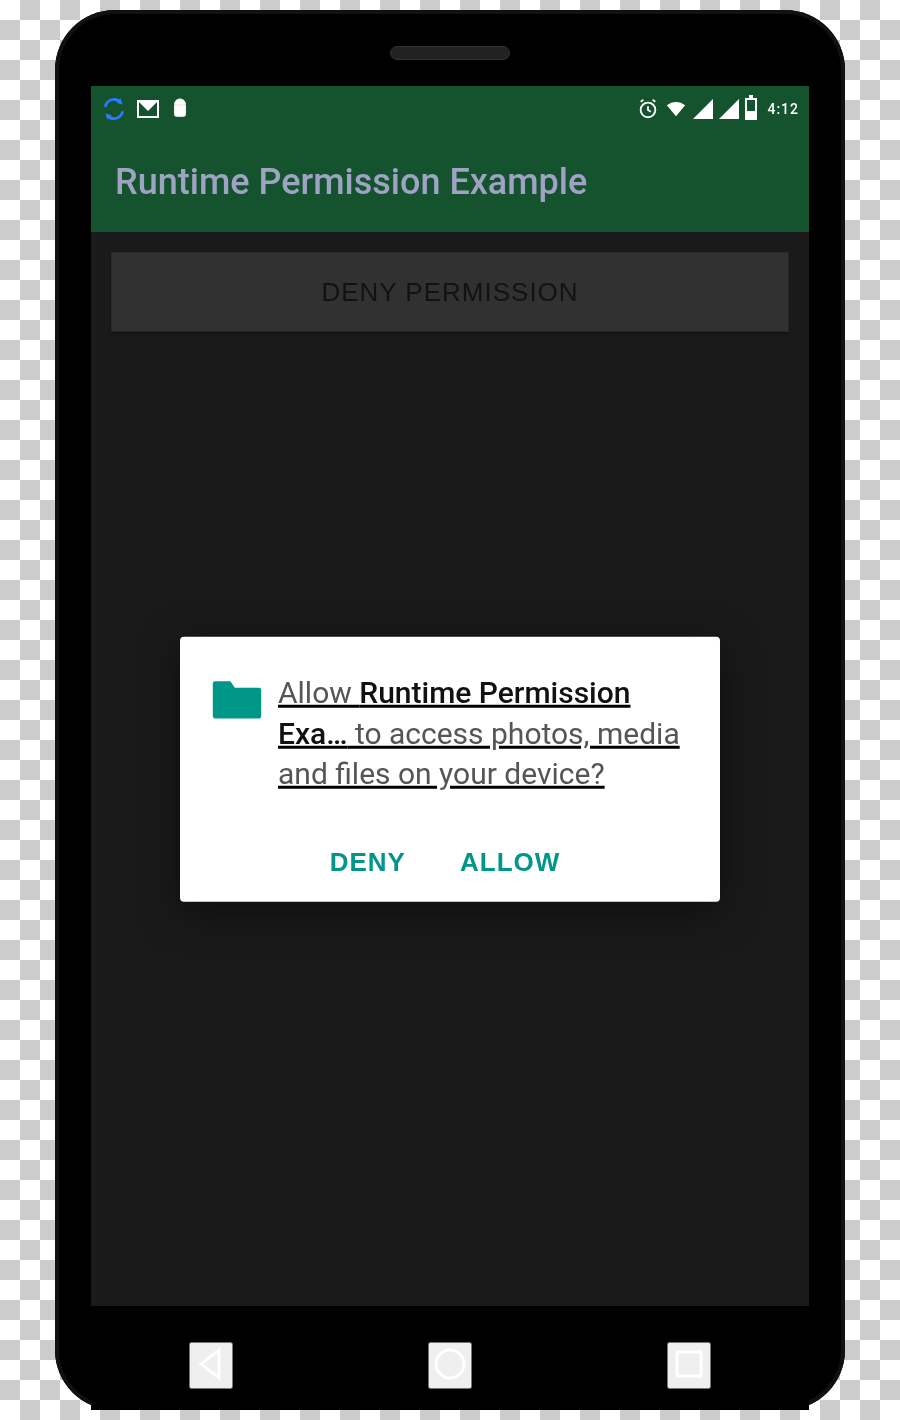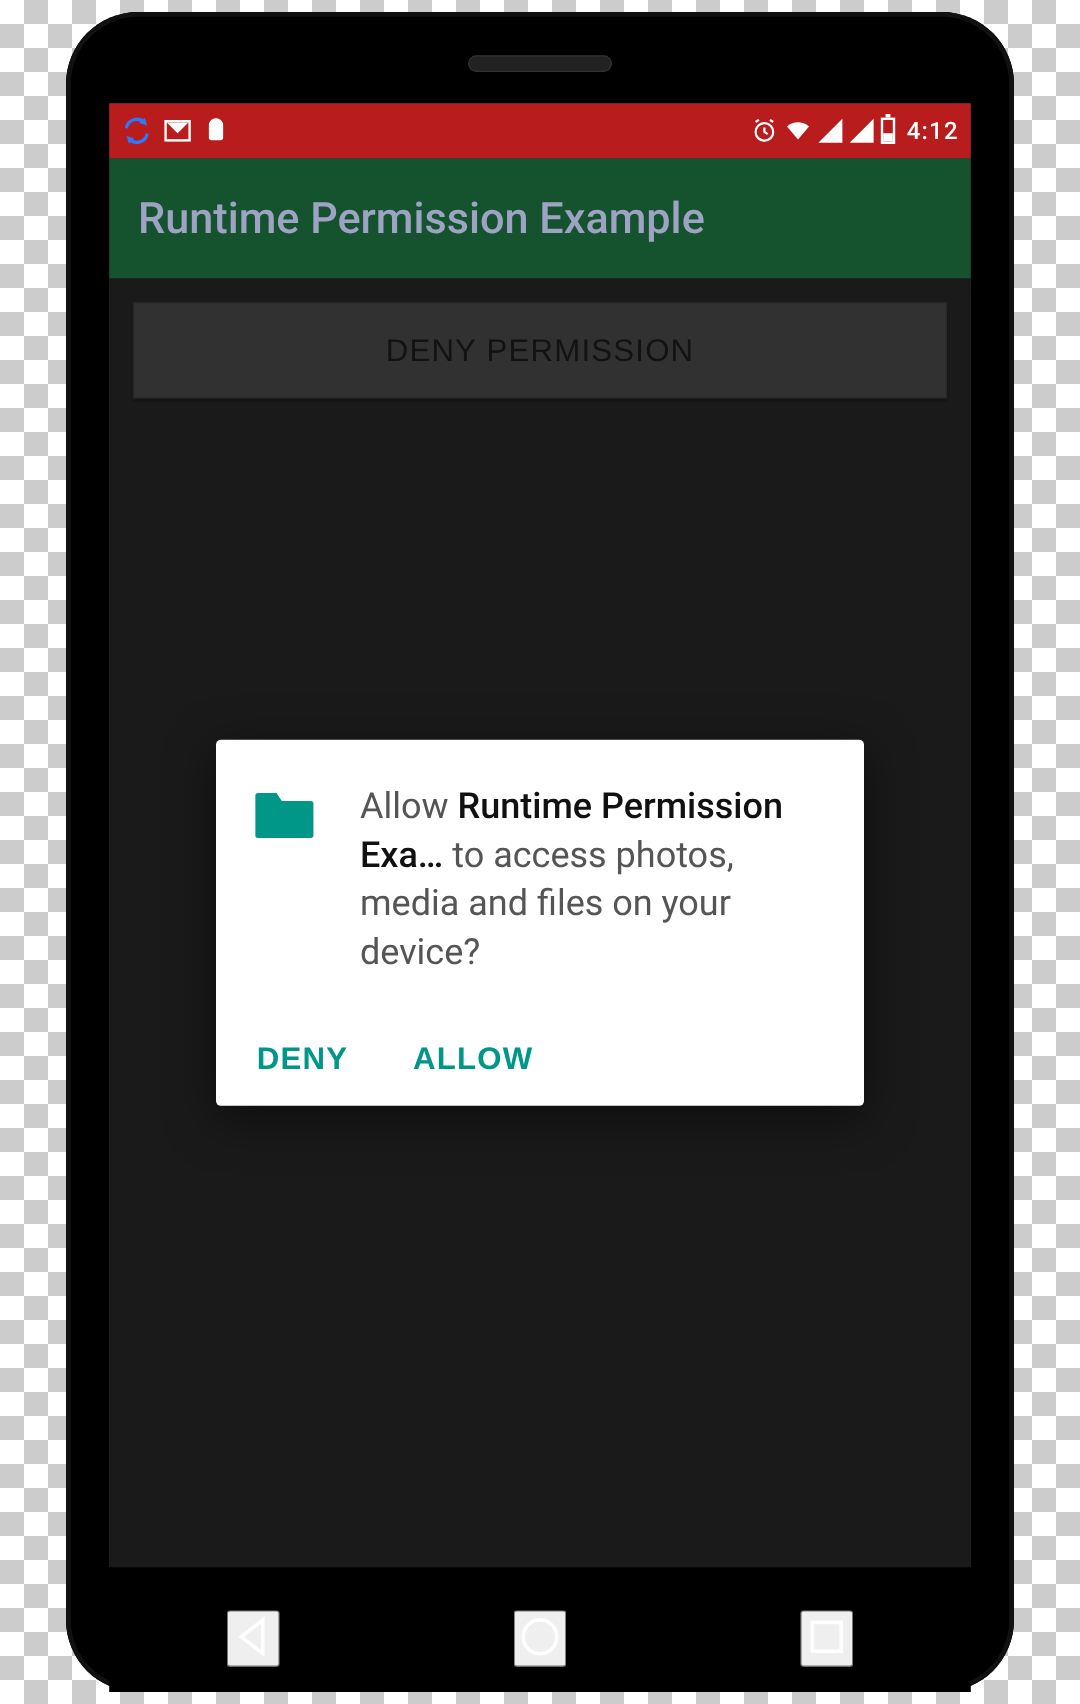--- a/index.html
+++ b/index.html
@@ -44,27 +44,27 @@
     width: 100%;
     height: 1220px;
     background: #303030;
     position: relative;
     overflow: hidden;
   }
 
   
   .status-bar {
     height: 46px;
-    background: #b91c1c;
+    background: #14532d;
     display: flex;
     align-items: center;
     justify-content: space-between;
     padding: 0 10px;
     color: #fff;
-    font-size: 20px;
+    font-size: 14px;
   }
   .status-left, .status-right { display: flex; align-items: center; gap: 10px; }
   .status-right { gap: 6px; }
   .status-icon { display: inline-flex; align-items: center; justify-content: center; }
   .sync-icon svg { width: 26px; height: 26px; }
   .gmail-icon { width: 22px; height: 18px; border: 2px solid #fff; position: relative; }
   .gmail-icon::before { content:""; position:absolute; top:0; left:0; right:0; height:0; border-left:9px solid transparent; border-right:9px solid transparent; border-top:9px solid #fff; }
   .android-icon svg { width:22px; height:22px; fill:#fff; }
   .alarm-icon svg { width:22px; height:22px; stroke:#fff; fill:none; }
   .wifi { width:22px; height:22px; position:relative; }
@@ -119,26 +119,26 @@
   .dialog {
     position:absolute;
     top: 50%; left:50%;
     transform: translate(-50%, -50%);
     width: 540px;
     background:#fff;
     border-radius: 4px;
     padding: 36px 30px 14px 30px;
     box-shadow: 0 10px 40px rgba(0,0,0,0.5);
   }
-  .dialog-body { display:flex; gap:36px; }
+  .dialog-body { display:flex; gap:14px;text-decoration:underline; }
   .folder-icon { flex-shrink:0; margin-top:4px; }
   .folder-icon svg { width:54px; height:44px; }
   .dialog-text { font-size: 30px; line-height: 1.35; color:#555; }
   .dialog-text .bold { color:#111; font-weight:500; }
-  .dialog-actions { display:flex; justify-content:flex-start; gap:46px; margin-top:42px; padding-right:10px; }
+  .dialog-actions { display:flex; justify-content:center; gap:46px; margin-top:42px; padding-right:10px; }
   .dialog-btn { color:#009688; font-size:26px; font-weight:700; letter-spacing:1px; background:none; border:none; cursor:pointer; padding:10px 4px; }
 
   
   .nav-bar {
     position:absolute;
     bottom:0; left:36px; right:36px;
     height: 90px;
     background:#000;
     display:flex;
     align-items:center;

